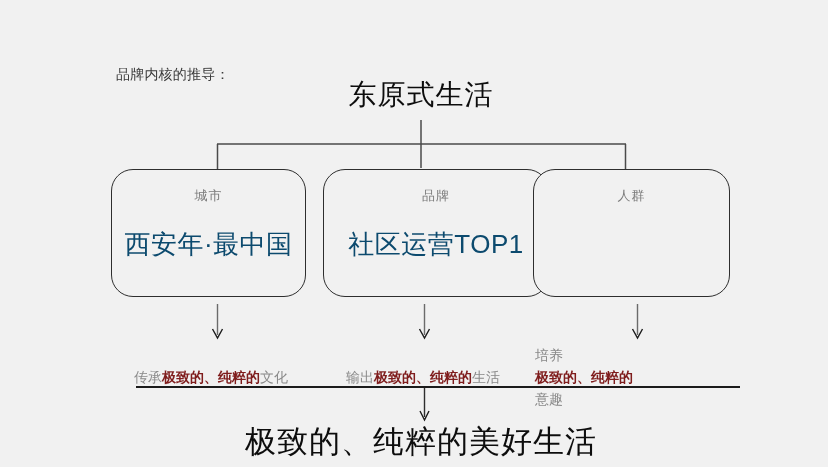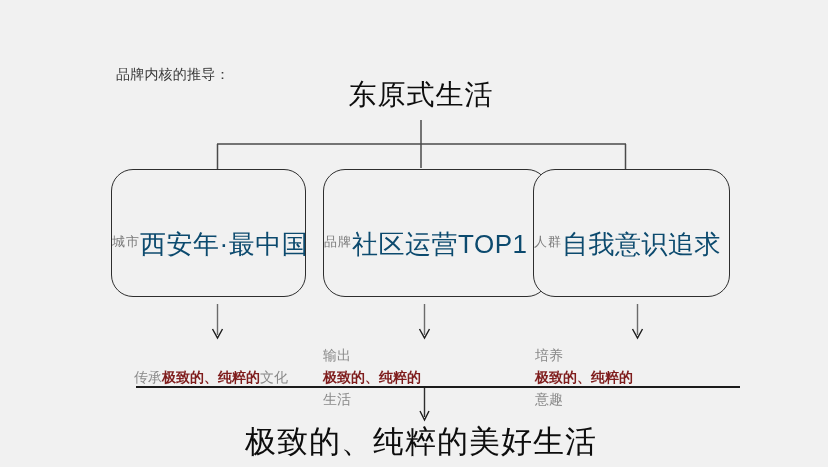--- a/index.html
+++ b/index.html
@@ -61,20 +61,21 @@
   
   .card {
     position: absolute;
     top: 137px;
     height: 128px;
     box-sizing: border-box;
     border: 1.3px solid #2e2e2e;
     border-radius: 22px;
     background: #f1f1f1;
     display: flex;
+    flex-direction: column;
     align-items: center;
   }
   .card-1 { left: 111px;  width: 195px; }
   .card-2 { left: 323px;  width: 226px; }
   .card-3 { left: 533px;  width: 197px; }
 
   .card-kicker {
     margin-top: 17px;
     font-size: 13px;
     line-height: 18px;
@@ -97,21 +98,21 @@
     top: 334px;
     height: 22px;
     display: flex;
     align-items: flex-start;
     justify-content: center;
     font-size: 14px;
     line-height: 22px;
     white-space: nowrap;
   }
   .outcome-1 { left: 111px; width: 200px; }
-  .outcome-2 { left: 323px; width: 200px; flex-direction: column; }
+  .outcome-2 { left: 323px; width: 200px; }
   .outcome-3 { left: 535px; width: 200px; flex-direction: column; }
 
   .outcome .soft {
     color: #8a8a8a;
     font-weight: normal;
   }
   .outcome .strong {
     color: #7f1d1d;
     font-weight: bold;
   }
@@ -185,21 +186,20 @@
     <div class="card-title">西安年·最中国</div>
   </div>
 
   <div class="card card-2">
     <div class="card-kicker">品牌</div>
     <div class="card-title">社区运营TOP1</div>
   </div>
 
   <div class="card card-3">
     <div class="card-kicker">人群</div>
-    <div class="card-title">自我意识追求</div>
   </div>
 
   <div class="outcome outcome-1">
     <span class="soft">传承</span>
       <span class="strong">极致的、纯粹的</span>
       <span class="soft">文化</span>
   </div>
 
   <div class="outcome outcome-2">
     <span class="soft">输出</span>

